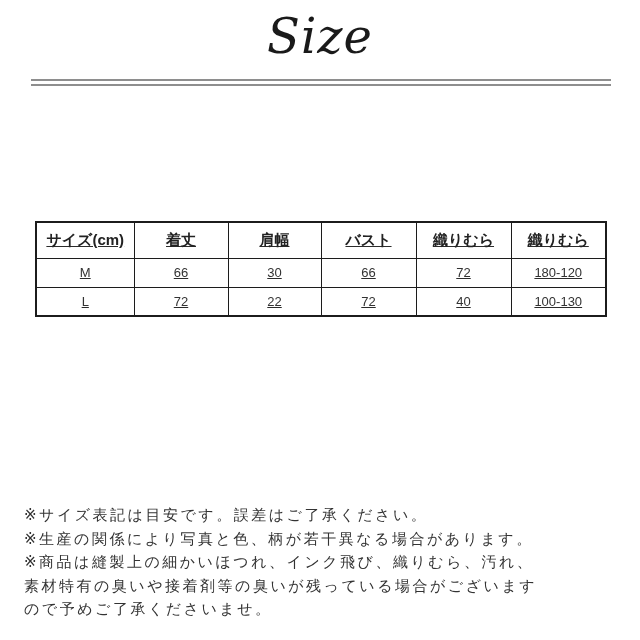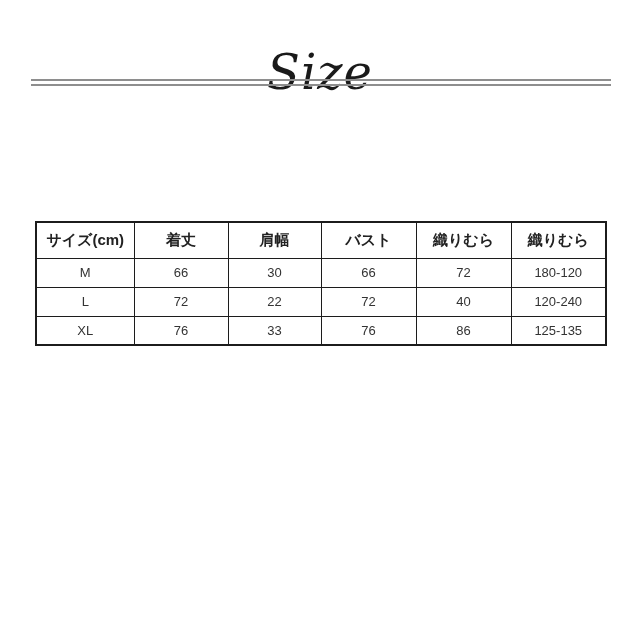--- a/index.html
+++ b/index.html
@@ -24,21 +24,20 @@
     top: 8px;
     left: 0;
     width: 100%;
     text-align: center;
     font-family: "DejaVu Serif", "Liberation Serif", serif;
     font-style: italic;
     font-size: 48px;
     font-weight: 400;
     color: #1a1a1a;
     letter-spacing: 1px;
-    margin-top: 36px;
   }
   .double-rule {
     position: absolute;
     top: 79px;
     left: 31px;
     width: 580px;
     height: 7px;
     border-top: 2px solid var(--rule-color);
     border-bottom: 2px solid var(--rule-color);
   }
@@ -46,21 +45,21 @@
     position: absolute;
     top: 221px;
     left: 35px;
     width: 570px;
     border-collapse: collapse;
     table-layout: fixed;
   }
   table.size-table, table.size-table th, table.size-table td {
     border: 1px solid var(--table-border);
   }
-  table.size-table { border: 2px solid var(--table-border); }
+  table.size-table { border: 2px solid var(--table-border); text-decoration: underline; }
   table.size-table th {
     height: 36px;
     font-size: 15px;
     font-weight: bold;
     text-align: center;
     vertical-align: middle;
     color: #222;
   }
   table.size-table td {
     height: 29px;
@@ -119,27 +118,26 @@
         <td>66</td>
         <td>72</td>
         <td>180-120</td>
       </tr>
       <tr>
         <td>L</td>
         <td>72</td>
         <td>22</td>
         <td>72</td>
         <td>40</td>
-        <td>120-240</td>
-      </tr>
-      <tr>
-        <td>XL</td>
-        <td>76</td>
-        <td>33</td>
-        <td>76</td>
-        <td>86</td>
-        <td>125-135</td>
+        <td>100-130</td>
       </tr>
     </tbody>
   </table>
 
+  <div class="notes">
+    <p>※サイズ表記は目安です。誤差はご了承ください。</p>
+    <p>※生産の関係により写真と色、柄が若干異なる場合があります。</p>
+    <p>※商品は縫製上の細かいほつれ、インク飛び、織りむら、汚れ、</p>
+    <p>素材特有の臭いや接着剤等の臭いが残っている場合がございます</p>
+    <p>ので予めご了承くださいませ。</p>
+  </div>
 
 </div>
 
 </body></html>

